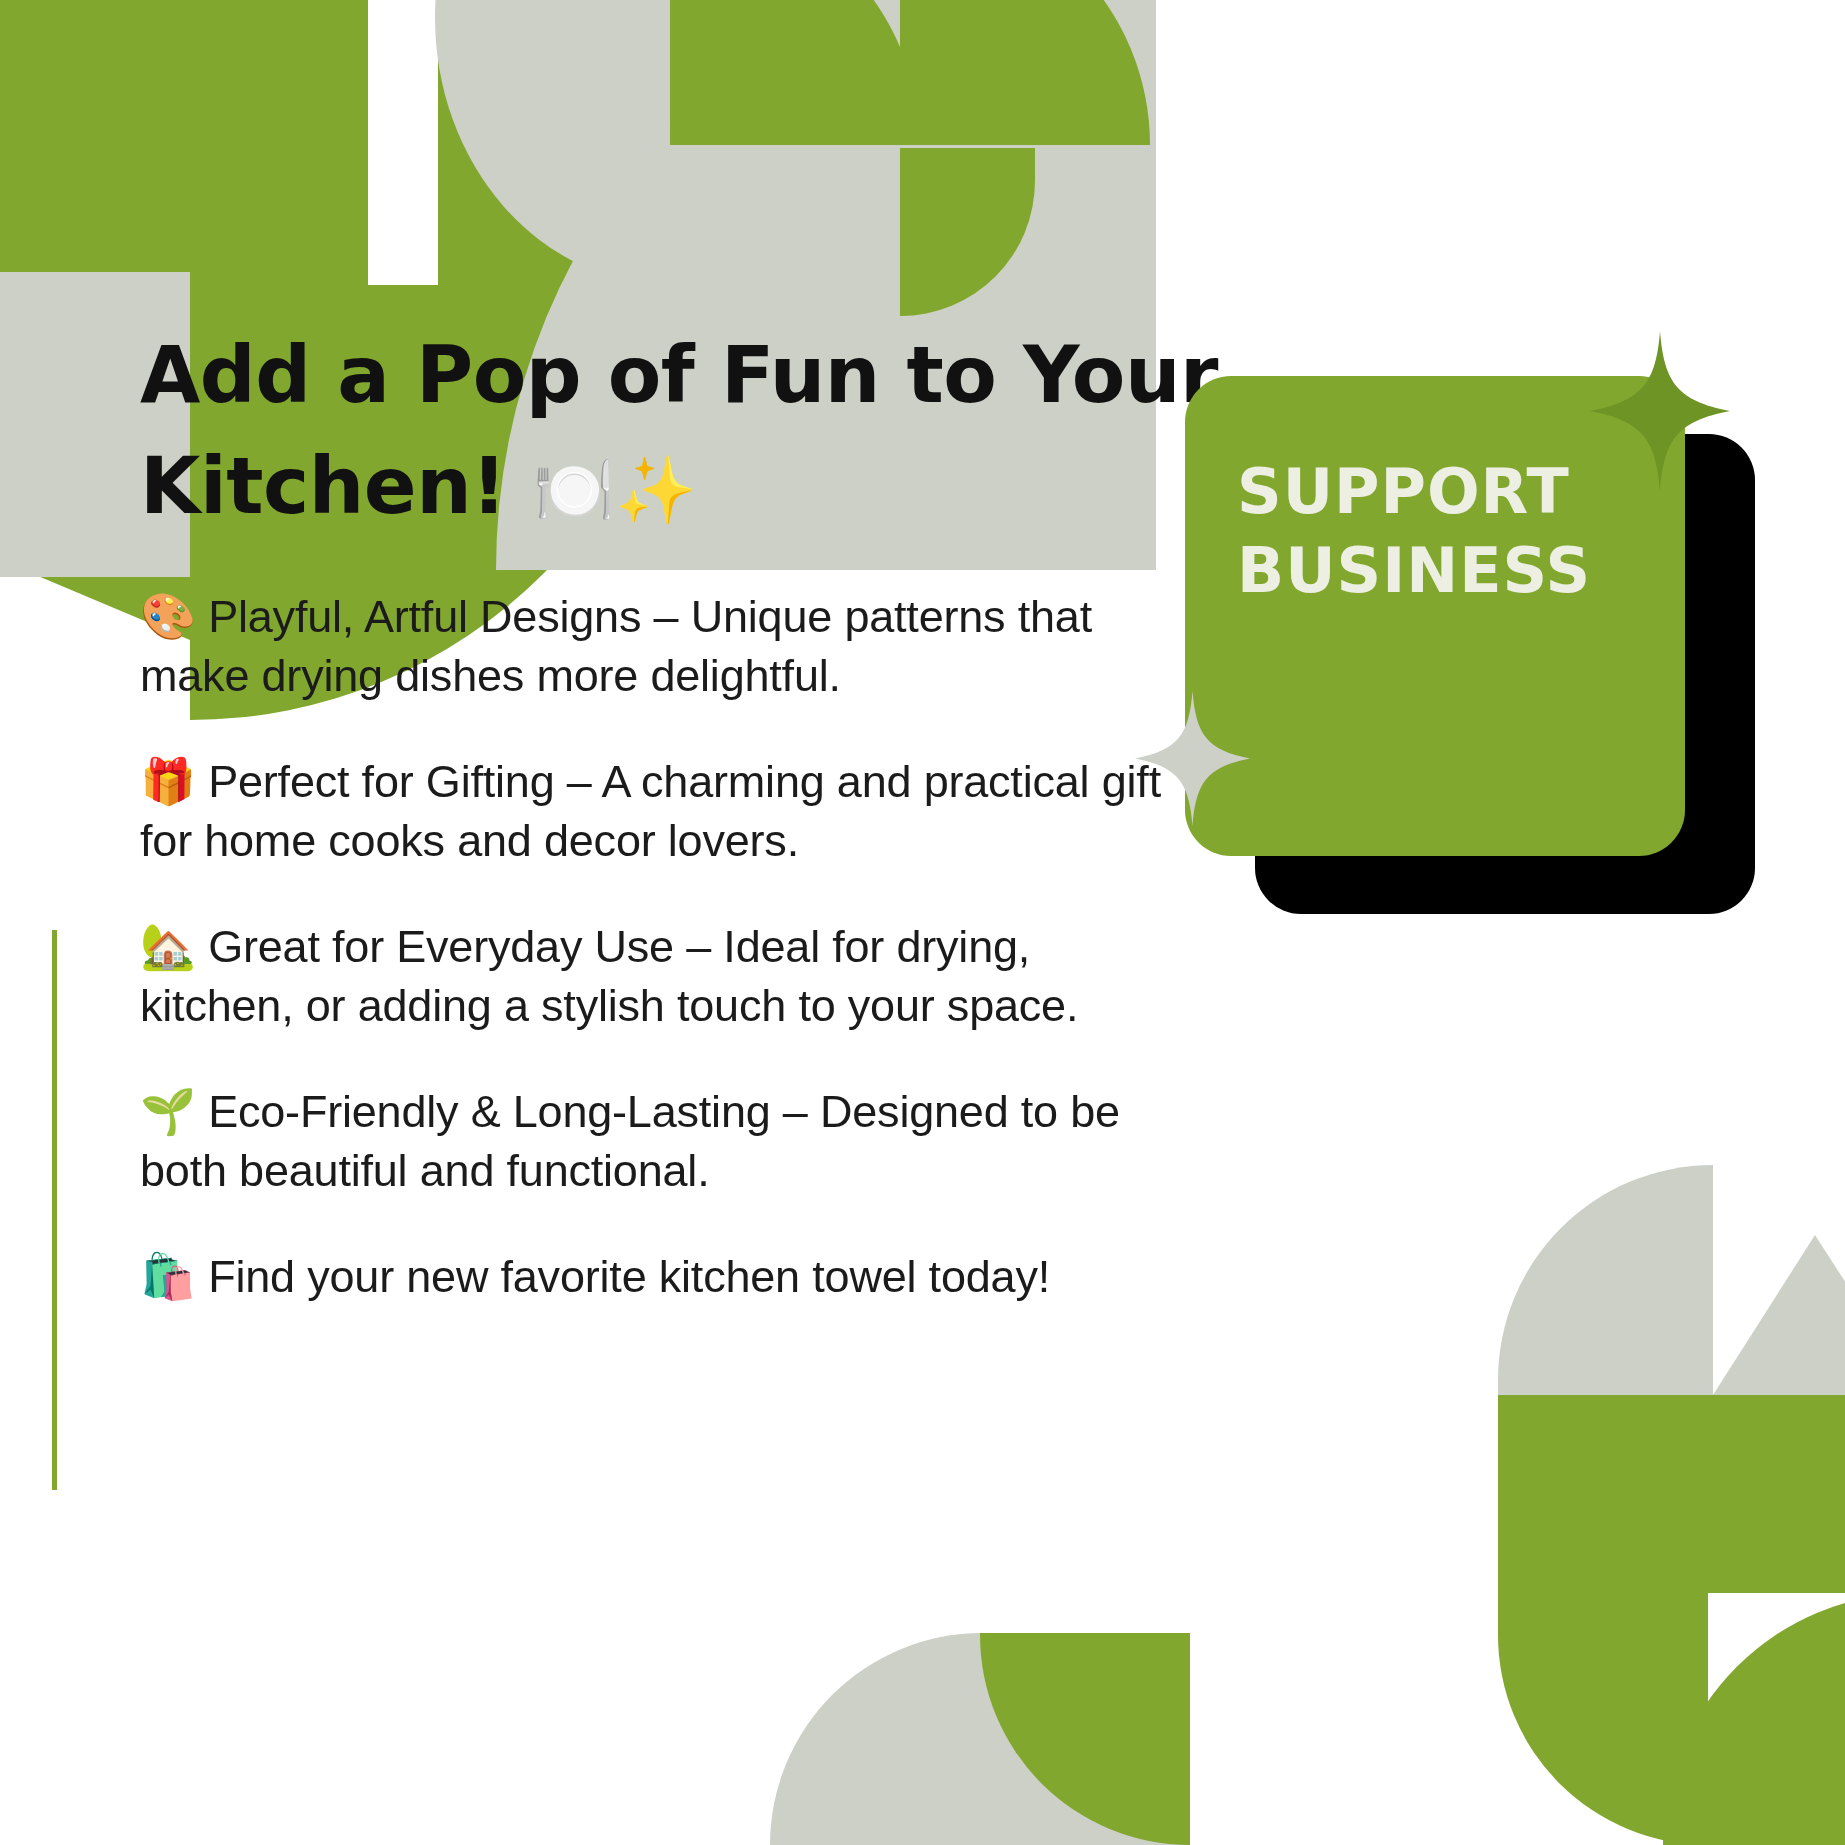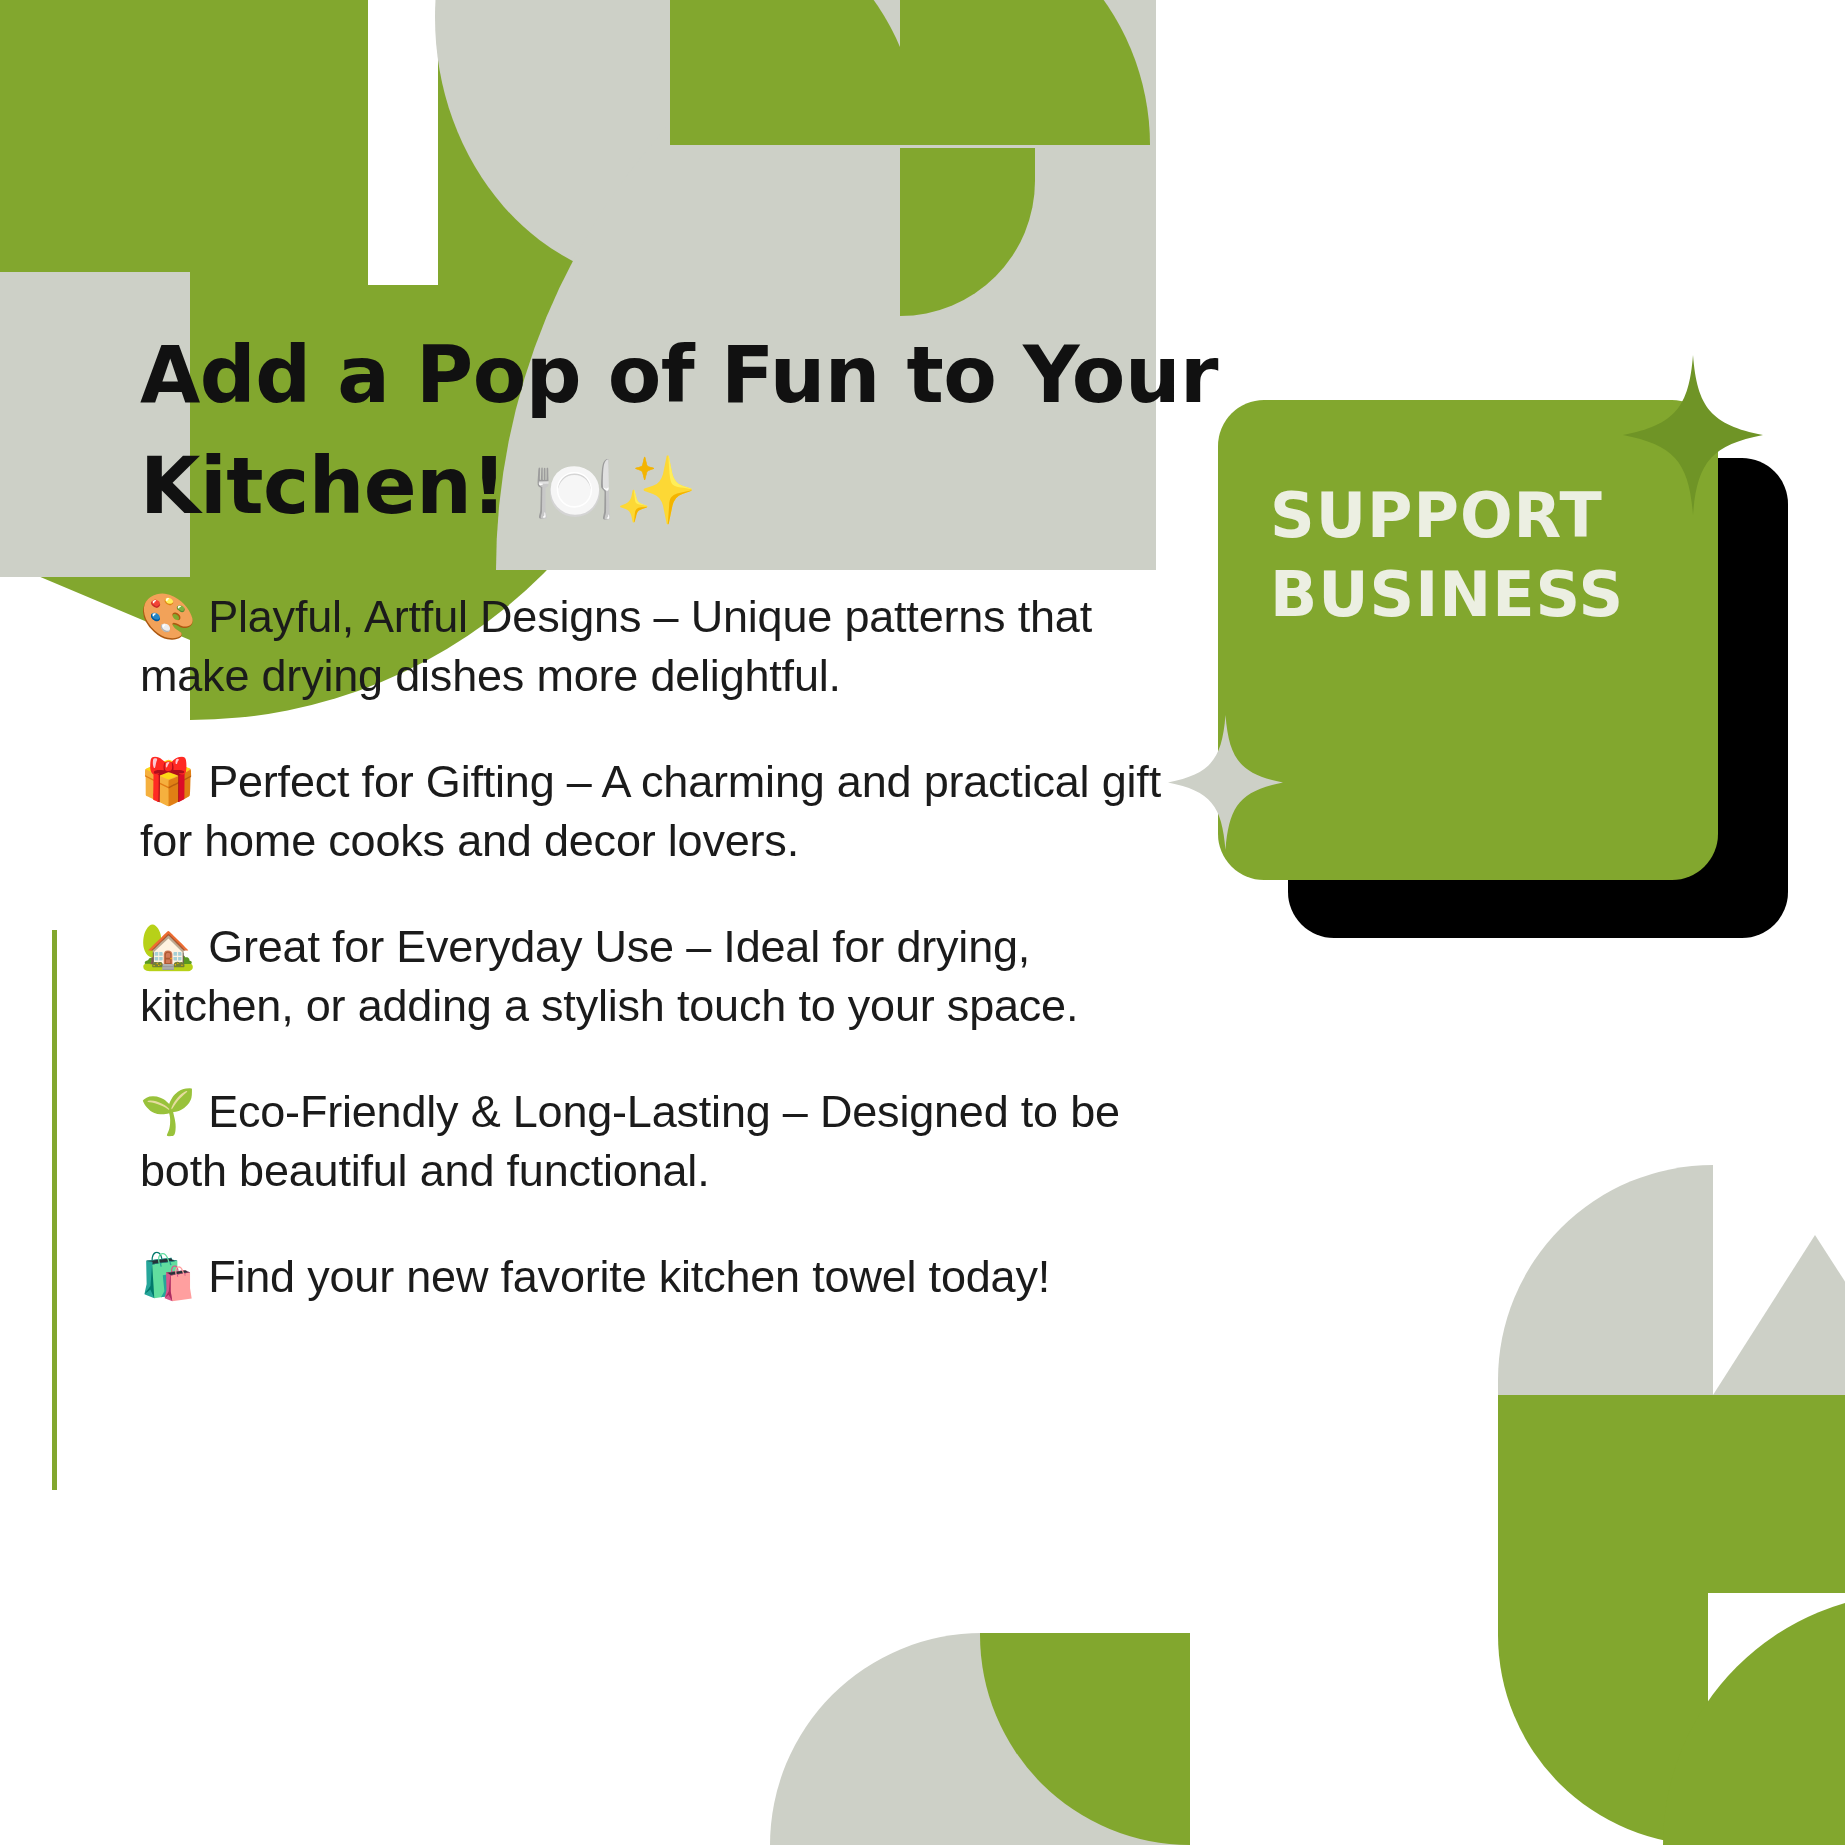--- a/index.html
+++ b/index.html
@@ -127,21 +127,21 @@
     line-height:1.30;
     color:#1b1b1b;
     margin-bottom:48px;
     letter-spacing:-0.2px;
   }
   .bullet:last-child { margin-bottom:0; }
   .b-short { width:1022px;margin-top:48px; }
   .b-narrow { width:940px; }
 
   
-  .badge-wrap { position:absolute; left:1185px; top:400px; width:600px; height:560px;margin-left:33px; }
+  .badge-wrap { position:absolute; left:1185px; top:376px; width:600px; height:560px; }
   .badge-shadow {
     position:absolute; left:70px; top:58px;
     width:500px; height:480px;
     background:#000000;
     border-radius:46px;
   }
   .badge-card {
     position:absolute; left:0; top:0;
     width:500px; height:480px;
     background:var(--green);

